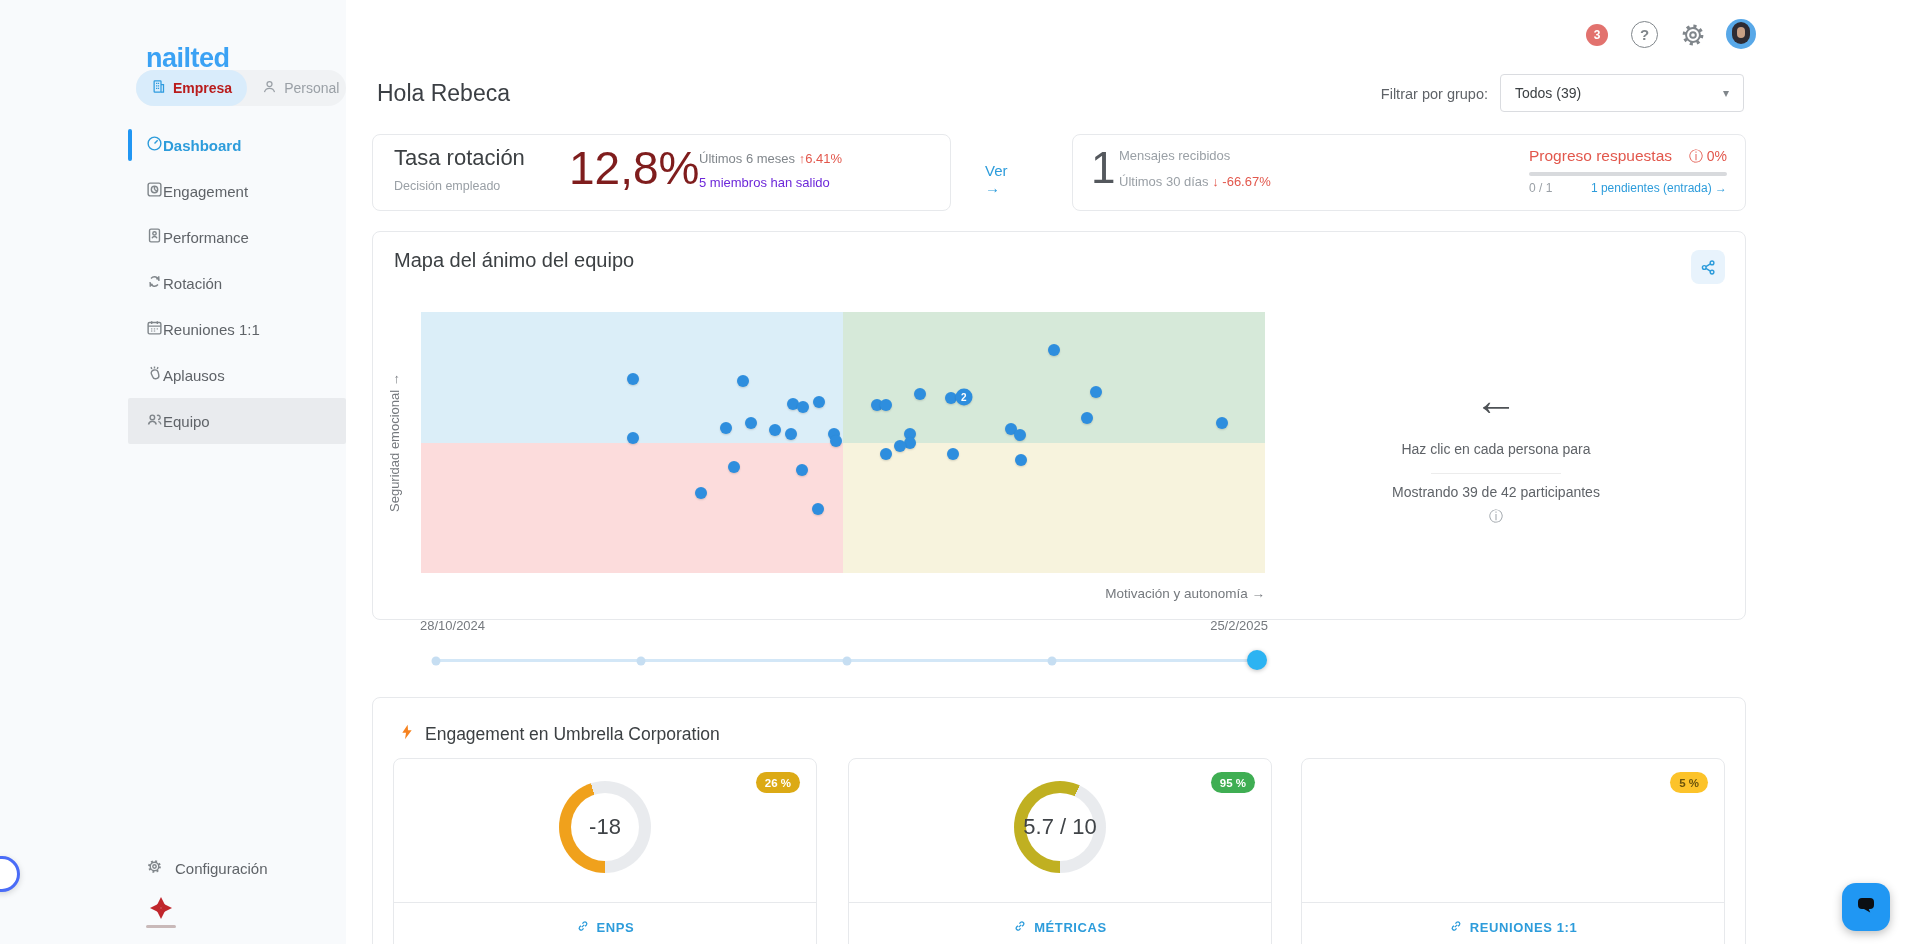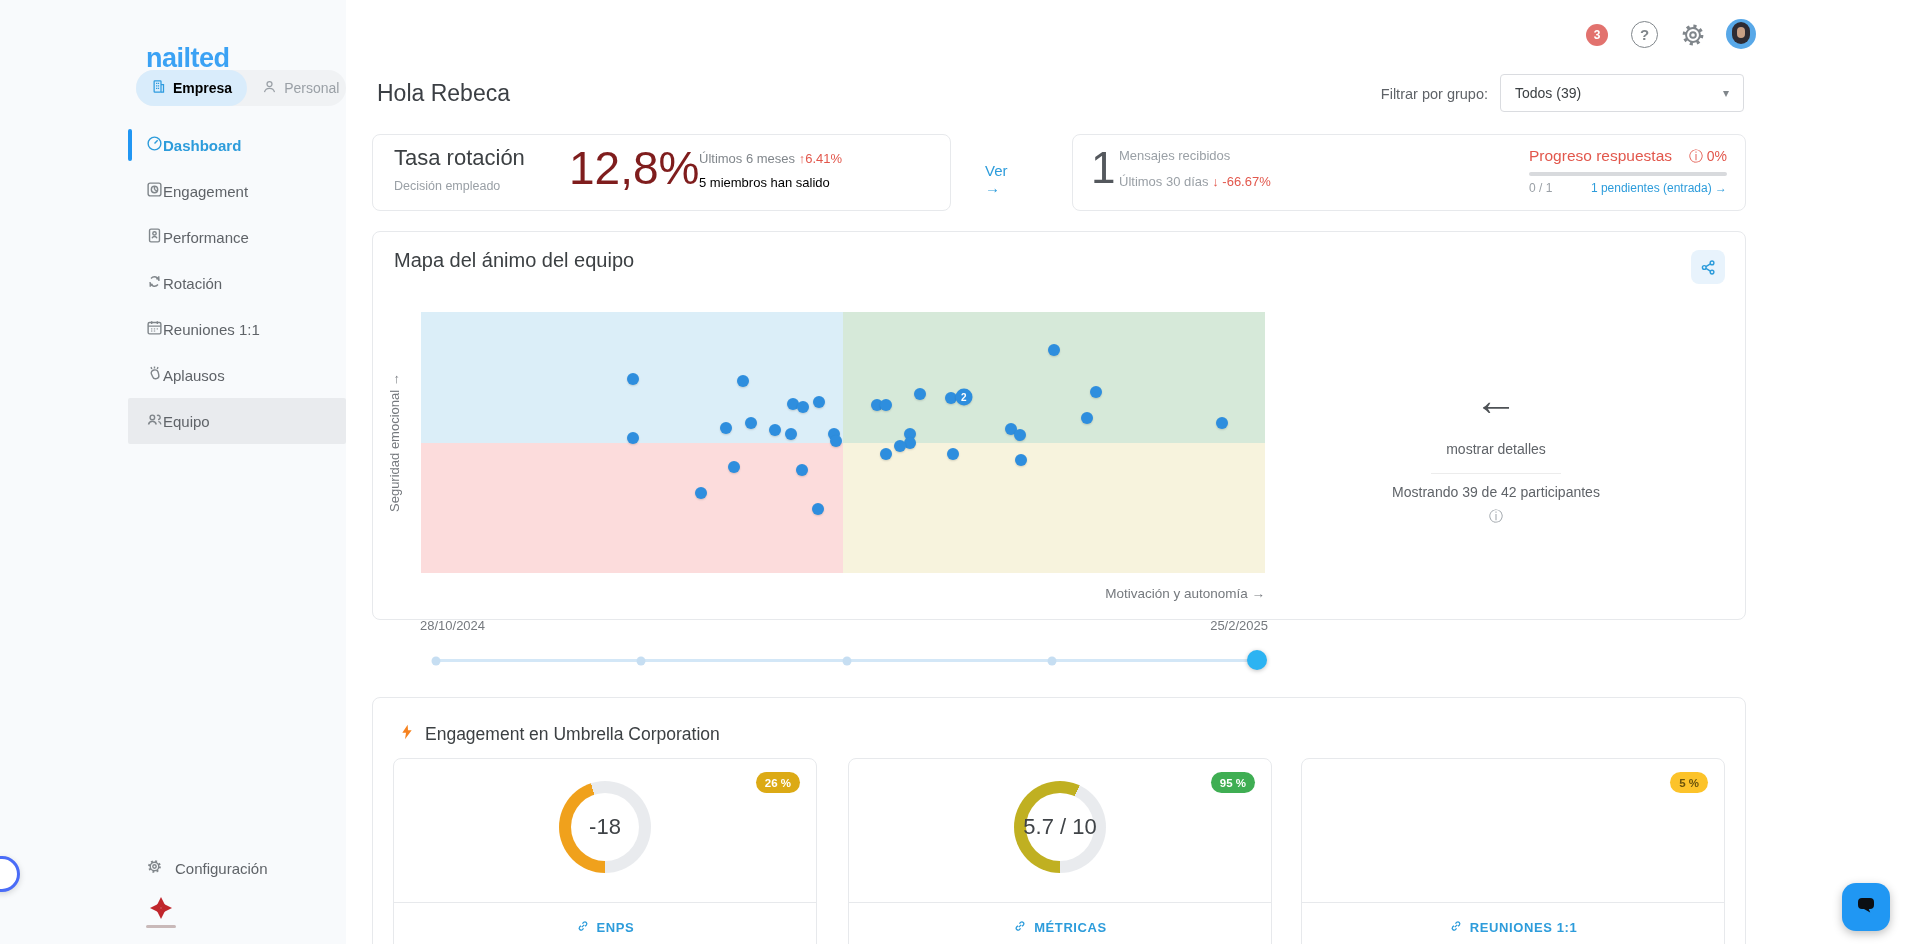--- a/index.html
+++ b/index.html
@@ -4,21 +4,21 @@
 <style>
   html,body{margin:0;padding:0;background:#fff;}
   *{box-sizing:border-box;font-family:"Liberation Sans",sans-serif;}
   .stage{position:relative;width:1905px;height:944px;overflow:hidden;background:#fff;}
 
   
   .sidebar{position:absolute;left:0;top:0;width:346px;height:944px;background:#f8fafc;}
   .logo{position:absolute;left:146px;top:14px;font-size:27px;font-weight:bold;color:#3ba2f4;letter-spacing:-0.5px;margin-top:29px;}
   .ws-toggle{position:absolute;left:136px;top:70px;width:210px;height:36px;background:#f0f2f4;border-radius:18px;display:flex;align-items:center;}
   .ws-tab{display:flex;align-items:center;gap:7px;height:36px;padding:0 15px;border-radius:18px;font-size:14px;color:#9aa0a6;cursor:pointer;}
-  .ws-tab.active{background:#d9ecfb;color:#000000;font-weight:bold;}
+  .ws-tab.active{background:#d9ecfb;color:#b91c1c;font-weight:bold;}
   .menu{position:absolute;left:128px;top:122px;width:218px;}
   .mi{position:relative;height:46px;display:flex;align-items:center;gap:0;padding-left:18px;font-size:15px;color:#5f6368;cursor:pointer;}
   .mi svg{flex:0 0 auto;}
   .mi.active{color:#2d9cdb;font-weight:bold;}
   .mi.active .bar{position:absolute;left:0;top:7px;width:4px;height:32px;background:#2196f3;border-radius:2px;}
   .mi.hovered{background:#e9ebee;border-radius:2px;}
   .config{position:absolute;left:128px;top:848px;width:218px;height:40px;display:flex;align-items:center;gap:12px;padding-left:18px;font-size:15px;color:#5f6368;cursor:pointer;}
   .ws-logo{position:absolute;left:146px;top:896px;width:30px;height:34px;text-align:center;}
   .ws-logo .caption{margin-top:1px;height:3px;border-radius:2px;background:#c9b9b9;}
   .float-btn{position:absolute;left:-16px;top:856px;width:36px;height:36px;border-radius:50%;background:#fff;border:3px solid #4a6cf7;box-shadow:0 2px 6px rgba(0,0,0,.15);}
@@ -38,21 +38,21 @@
   .select .caret{color:#80868b;font-size:12px;}
 
   
   .card{position:absolute;background:#fff;border:1px solid #e7e9ec;border-radius:8px;}
   .c-rotation{left:372px;top:134px;width:579px;height:77px;}
   .c-messages{left:1072px;top:134px;width:674px;height:77px;}
   .rot-title{position:absolute;left:21px;top:10px;font-size:22px;color:#3c4043;}
   .rot-sub{position:absolute;left:21px;top:44px;font-size:12.5px;color:#9aa0a6;}
   .rot-value{position:absolute;left:196px;top:6px;font-size:46px;color:#7f1d1d;font-weight:500;}
   .rot-line1{position:absolute;left:326px;top:16px;font-size:13px;color:#80868b;}
-  .rot-line2{position:absolute;left:326px;top:40px;font-size:13px;color:#000000;}
+  .rot-line2{position:absolute;left:326px;top:40px;font-size:13px;color:#6d28d9;}
   .red{color:#e2574c;}
   .ver{position:absolute;left:612px;top:27px;font-size:15px;color:#2d9cdb;cursor:pointer;}
   .msg-count{position:absolute;left:18px;top:8px;font-size:44px;color:#54585d;font-weight:500;}
   .msg-title{position:absolute;left:46px;top:13px;font-size:13px;color:#9aa0a6;}
   .msg-line2{position:absolute;left:46px;top:39px;font-size:13px;color:#9aa0a6;}
   .prog{position:absolute;left:456px;top:0;width:198px;height:77px;}
   .prog-title{position:absolute;left:0;top:12px;font-size:15.5px;color:#e2574c;}
   .prog-pct{position:absolute;right:0;top:13px;font-size:14px;color:#e2574c;}
   .prog-track{position:absolute;left:0;top:37px;width:100%;height:4px;border-radius:2px;background:#d8dadd;overflow:hidden;}
   .prog-fill{height:100%;background:#e2574c;}
@@ -327,21 +327,21 @@
           <div class="tick" style="left: 25%;"></div>
           <div class="tick" style="left: 50%;"></div>
           <div class="tick" style="left: 75%;"></div>
         </div>
       <div class="knob" style="left: 100%;"></div>
     </div>
 
     <div class="hintcol">
       <div class="big-arrow">←</div>
       <div class="hint">
-        <div>mostrar detalles</div>
+        <div>Haz clic en cada persona para</div>
       </div>
       <div class="hint-divider"></div>
       <div class="showing">Mostrando 39 de 42 participantes</div>
       <div class="info-i">ⓘ</div>
     </div>
   </div>
 
   <div class="card c-engage">
     <div class="eng-head">
       <span>

